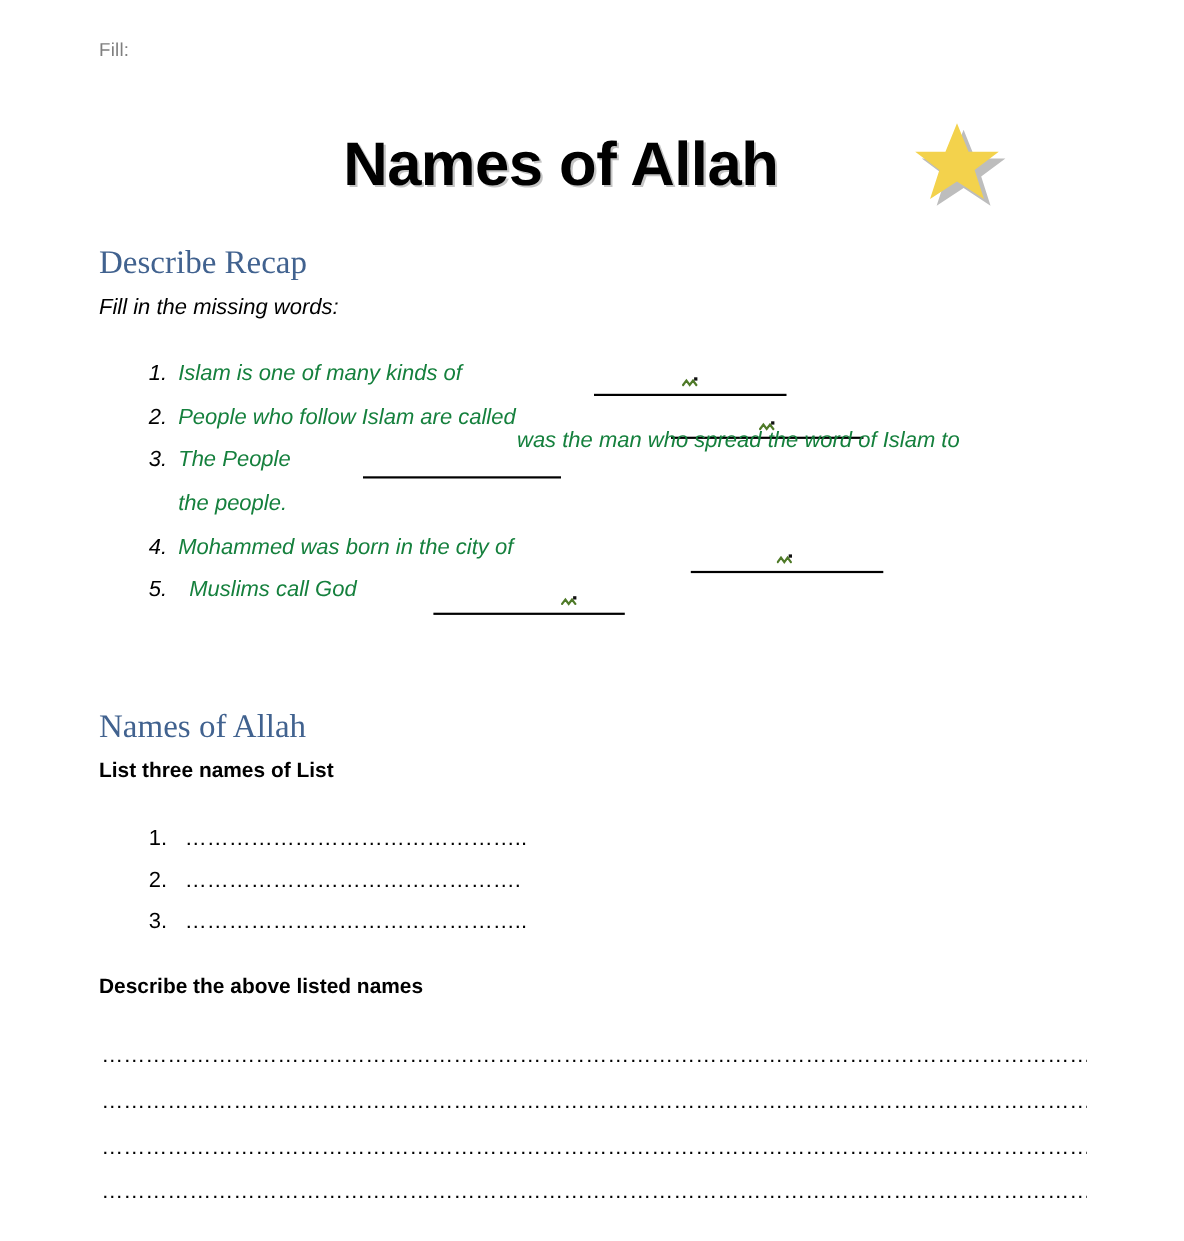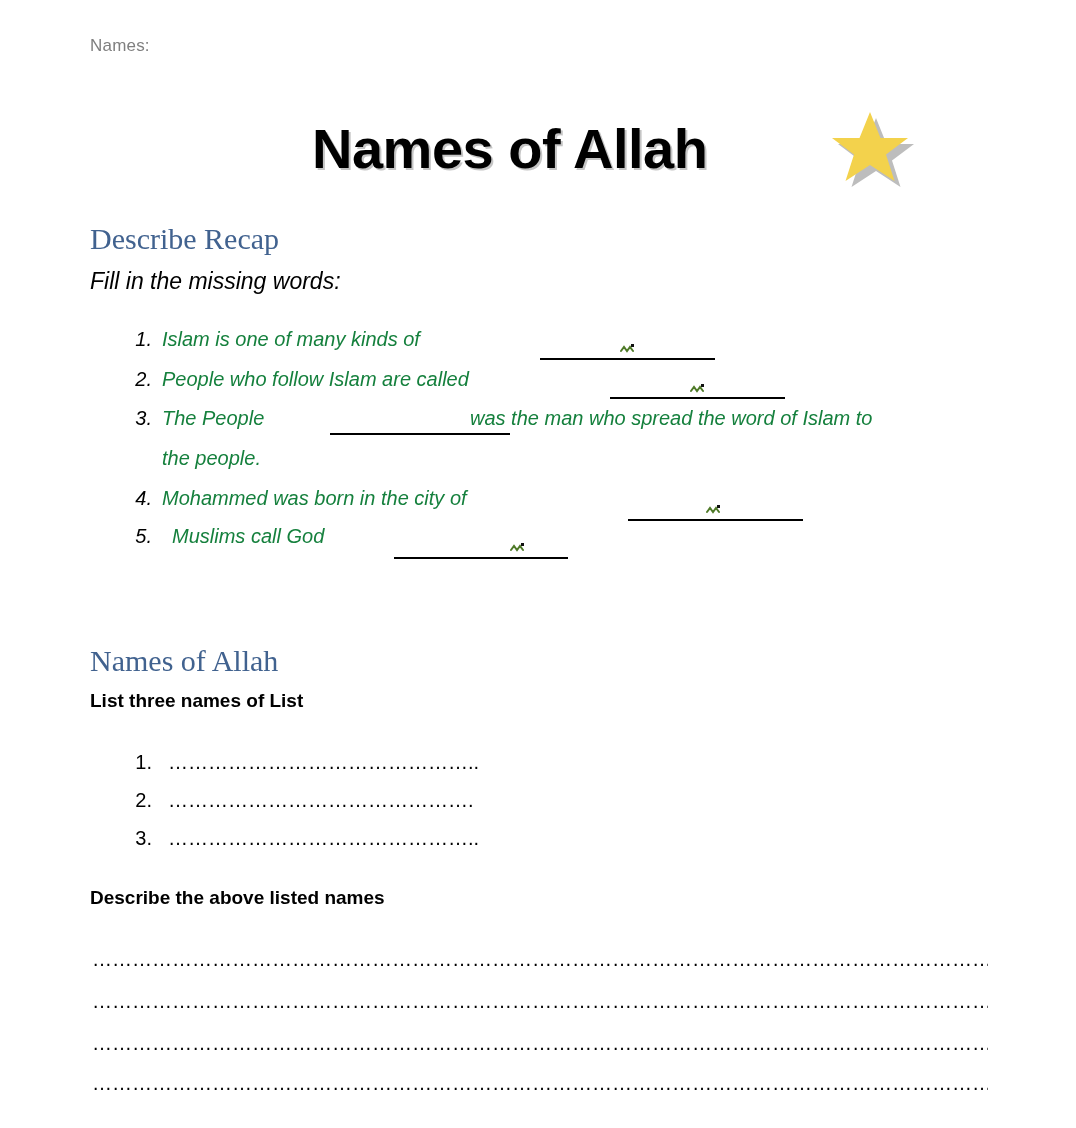--- a/index.html
+++ b/index.html
@@ -59,21 +59,21 @@
     position: absolute;
     font-family: "Liberation Serif", serif;
     font-size: 30px;
     font-weight: normal;
     color: #41628f;
     white-space: nowrap;
   }
   .sub-italic {
     position: absolute;
     font-family: "Liberation Sans", sans-serif;
-    font-size: 23px;
+    font-size: 20px;
     font-style: italic;
     font-weight: 500;
     color: #000;
     white-space: nowrap;
   }
   .sub-bold {
     position: absolute;
     font-family: "Liberation Sans", sans-serif;
     font-size: 19px;
     font-weight: bold;
@@ -135,21 +135,21 @@
     font-family: "Liberation Sans", sans-serif;
     font-size: 20px;
     white-space: nowrap;
     overflow: hidden;
     color: #000;
   }
 </style>
 </head>
 <body>
 
-<div class="name-line">Names:</div>
+<div class="name-line">Fill:</div>
 
 <div class="title-block">
   <div class="doc-title">Names of Allah</div>
   <div class="crescent-logo">
     <svg viewBox="0 0 180 150" width="180" height="150" aria-hidden="true">
 
       <g transform="translate(6,6)">
         <path d="M95 10 A63 63 0 1 0 95 136 A50 50 0 1 1 95 10 Z" fill="#bdbdbd"></path>
         <polygon points="70,28 80.5,54 108,54 86,70.5 94.5,97 70,81 45.5,97 54,70.5 32,54 59.5,54" fill="#bdbdbd"></polygon>
       </g>
@@ -183,21 +183,21 @@
   <div class="squiggle" style="left:690px; top:380px;">
     <svg viewBox="0 0 22 11" width="22" height="11">
       <path d="M1 8 L4 4 L7 8 L10 4 L13 8" stroke="#4f7a28" stroke-width="2" fill="none" stroke-linecap="round"></path>
       <rect x="11" y="1" width="3" height="3" fill="#111"></rect>
     </svg>
   </div>
 
   <div class="fill-num" style="left:122px; top:407px;">3.</div>
   <div class="fill-item" style="left:162px; top:407px;">The People</div>
   <div class="blank-rule" style="left:330px; top:433px; width:180px;"></div>
-  <div class="fill-item" style="left:470px; top:407px;">was the man who spread the word of Islam to</div>
+  <div class="fill-item" style="left:470px; top:389px;">was the man who spread the word of Islam to</div>
   <div class="fill-item" style="left:162px; top:447px;">the people.</div>
 
   <div class="fill-num" style="left:122px; top:487px;">4.</div>
   <div class="fill-item" style="left:162px; top:487px;">Mohammed was born in the city of</div>
   <div class="blank-rule" style="left:628px; top:519px; width:175px;"></div>
   <div class="squiggle" style="left:706px; top:501px;">
     <svg viewBox="0 0 22 11" width="22" height="11">
       <path d="M1 8 L4 4 L7 8 L10 4 L13 8" stroke="#4f7a28" stroke-width="2" fill="none" stroke-linecap="round"></path>
       <rect x="11" y="1" width="3" height="3" fill="#111"></rect>
     </svg>

